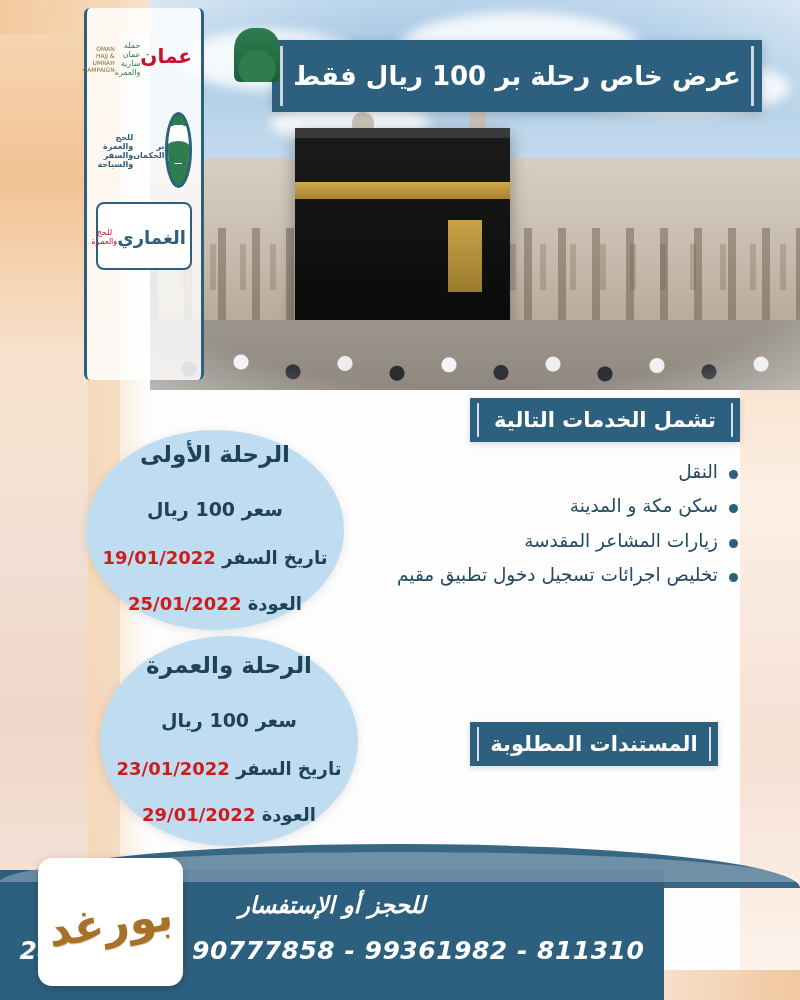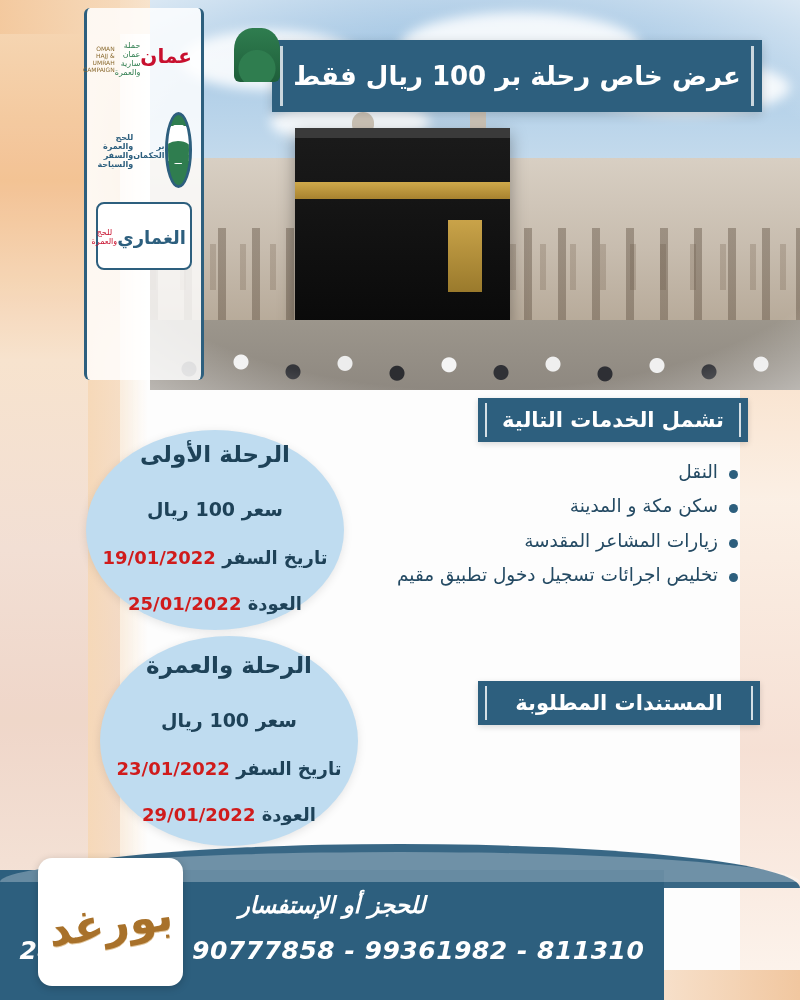--- a/index.html
+++ b/index.html
@@ -196,30 +196,29 @@
   .logo-3 .name { color:#2d5f7e; font-size:18px; font-weight:bold; text-align:center; }
   .logo-3 .sub { color:#c8102e; font-size:8px; text-align:center; }
 
   
   .sec-title {
     position:absolute;
     background:#2d5f7e; color:#fff;
     font-size:21px; font-weight:bold;
     display:flex; align-items:center; justify-content:center;
     box-shadow:0 2px 6px rgba(0,0,0,.15);
-    margin-left:8px;
   }
   .sec-title:before, .sec-title:after{
     content:""; position:absolute; top:5px; bottom:5px; width:2px; background:rgba(255,255,255,.8);
   }
   .sec-title:before{ right:7px; }
   .sec-title:after{ left:7px; }
 
   #services-title { left:470px; top:398px; width:270px; height:44px; }
-  #docs-title     { left:470px; top:681px; width:282px; height:44px; }
+  #docs-title     { left:470px; top:722px; width:248px; height:44px; }
 
   
   .blist { position:absolute; text-align:right; color:#1e4258; }
   .blist li {
     list-style:none;
     font-size:18.5px;
     line-height:1.1;
     margin-bottom:14px;
     position:relative;
     padding-right:20px;

